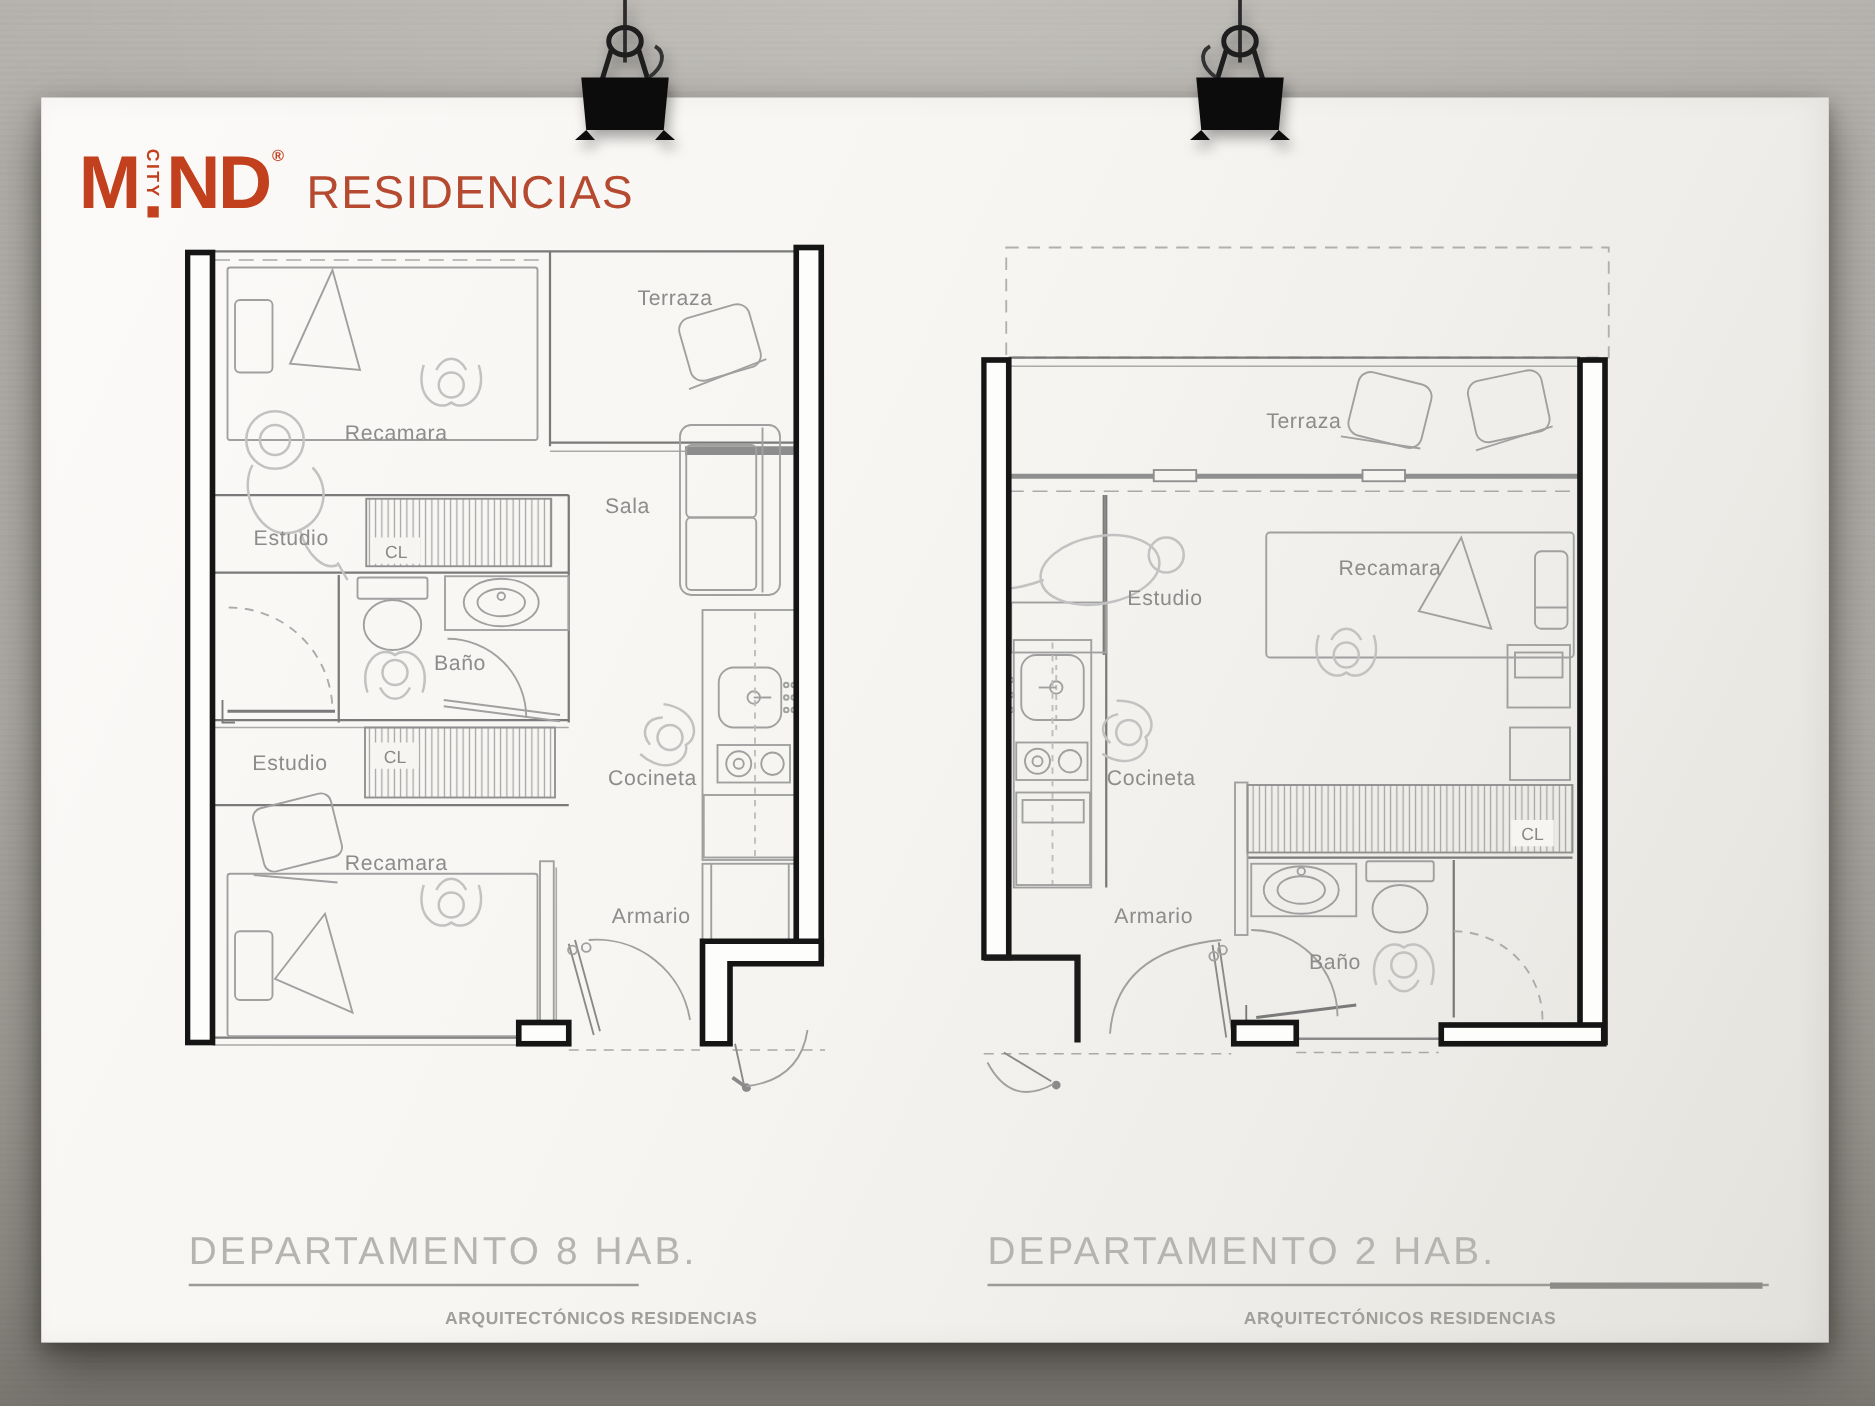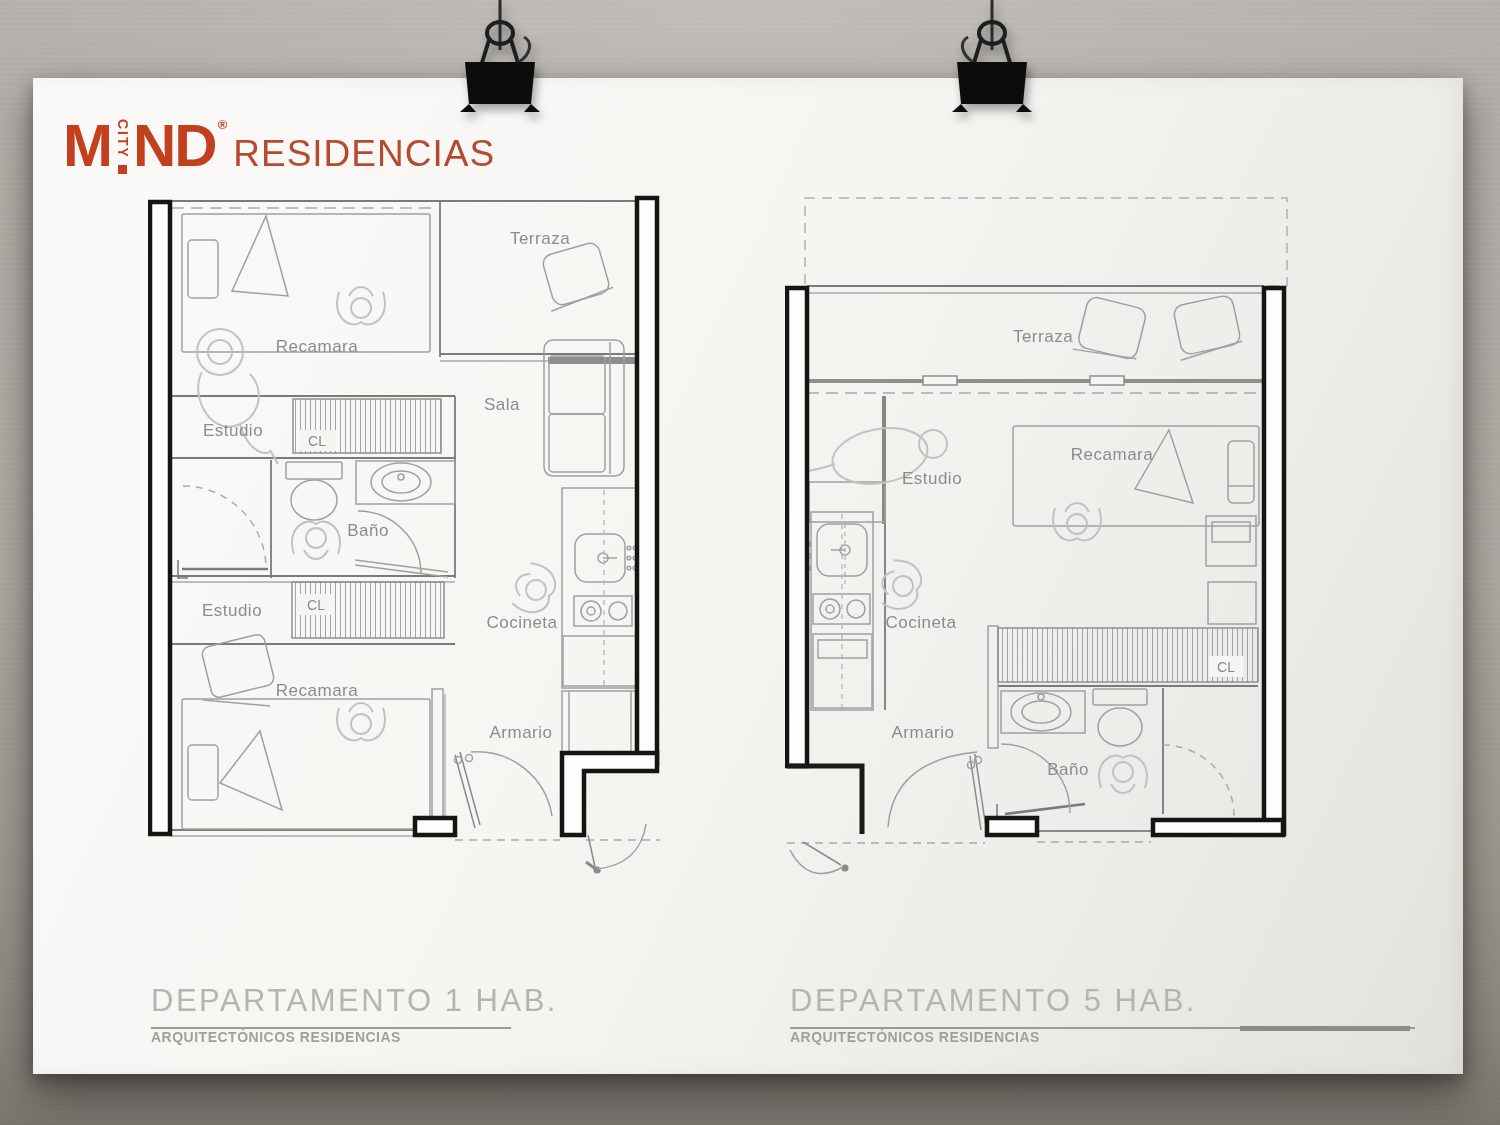--- a/index.html
+++ b/index.html
@@ -19,42 +19,42 @@
   .clip{position:absolute;top:0;width:110px;height:118px;filter:drop-shadow(3px 6px 5px rgba(0,0,0,.35));}
   .clip-left{left:445px;} .clip-right{left:937px;}
 
   
   .logo-row{position:absolute;left:30px;top:38px;display:flex;align-items:baseline;color:#c2401d;}
   .logo-mark{display:flex;align-items:stretch;font-weight:800;font-size:60px;line-height:1;letter-spacing:-2px;}
   .logo-excl{display:flex;flex-direction:column;align-items:center;justify-content:space-between;margin:3px 3px 0 5px;}
   .logo-city{writing-mode:vertical-rl;font-size:14px;font-weight:700;letter-spacing:2px;line-height:1;}
   .logo-dot{width:9px;height:9px;background:#c2401d;margin-bottom:2px;}
   .logo-reg{font-size:13px;font-weight:700;align-self:flex-start;margin:2px 0 0 2px;}
-  .logo-suffix{font-size:37px;font-weight:500;letter-spacing:1px;color:#b54a30;margin-left:8px;}
+  .logo-suffix{font-size:37px;font-weight:500;letter-spacing:1px;color:#b54a30;margin-left:20px;}
 
   .plan{position:absolute;top:116px;}
   .plan-left{left:115px;width:515px;height:725px;}
   .plan-right{left:752px;width:510px;height:725px;}
 
   svg .wall{fill:#fdfdfb;stroke:#151515;stroke-width:4.5;}
   svg .wall-s{fill:none;stroke:#1a1a1a;stroke-width:5;}
   svg .pt{stroke:#7a7a7a;stroke-width:1.8;fill:none;}
   svg .pt2{stroke:#a9a9a9;stroke-width:1.3;fill:none;}
   svg .fw{stroke:#a0a0a0;stroke-width:1.5;fill:none;}
   svg .pw{stroke:#c2c2c2;stroke-width:2;fill:none;}
   svg .chip{fill:#f6f5f2;stroke:none;}
   svg .lbl{font:17px "Liberation Sans",sans-serif;fill:#8c8c8c;letter-spacing:.5px;text-anchor:middle;}
   svg .lbl-s{font:14px "Liberation Sans",sans-serif;fill:#888;text-anchor:middle;}
 
   .titleblock{position:absolute;width:660px;}
   .tb-left{left:118px;top:905px;} .tb-right{left:757px;top:905px;}
   .tb-title{font-size:31px;letter-spacing:2.5px;color:#b6b4b0;font-weight:400;}
   .tb-rule{height:2px;background:#9c9a96;margin-top:8px;}
   .tb-left .tb-rule{width:360px;} .tb-right .tb-rule{width:625px;}
-  .tb-sub{margin-top:0;font-size:14px;font-weight:700;letter-spacing:.5px;color:#a19f9b;}
+  .tb-sub{margin-top:17px;font-size:14px;font-weight:700;letter-spacing:.5px;color:#a19f9b;text-align:center;}
   .scale-bar{position:absolute;left:1207px;top:948px;width:170px;height:5px;background:#8d8b87;}
 </style>
 </head>
 <body>
 
 <div class="poster">
 
   <div class="logo-row">
     <div class="logo-mark">
       <span>M</span>
@@ -308,26 +308,26 @@
     <text class="lbl" x="147" y="290">Estudio</text>
     <text class="lbl" x="327" y="266">Recamara</text>
     <text class="lbl" x="136" y="434">Cocineta</text>
     <text class="lbl-s" x="441" y="478">CL</text>
     <text class="lbl" x="138" y="544">Armario</text>
     <text class="lbl" x="283" y="581">Baño</text>
   </svg>
   </div>
 
   <div class="titleblock tb-left">
-    <div class="tb-title">DEPARTAMENTO 1 HAB.</div>
+    <div class="tb-title">DEPARTAMENTO 8 HAB.</div>
     <div class="tb-rule"></div>
     <div class="tb-sub">ARQUITECTÓNICOS RESIDENCIAS</div>
   </div>
   <div class="titleblock tb-right">
-    <div class="tb-title">DEPARTAMENTO 5 HAB.</div>
+    <div class="tb-title">DEPARTAMENTO 2 HAB.</div>
     <div class="tb-rule"></div>
     <div class="tb-sub">ARQUITECTÓNICOS RESIDENCIAS</div>
   </div>
   <div class="scale-bar"></div>
 </div>
 
 <svg class="clip clip-left" viewBox="0 0 110 118">
   <line x1="55" y1="0" x2="55" y2="50" stroke="#2b2b2b" stroke-width="3"></line>
   <path d="M36,66 L44,40 M74,66 L66,40" stroke="#1e1e1e" stroke-width="4" fill="none"></path>
   <ellipse cx="55" cy="33" rx="13" ry="11" stroke="#1e1e1e" stroke-width="4" fill="none"></ellipse>

